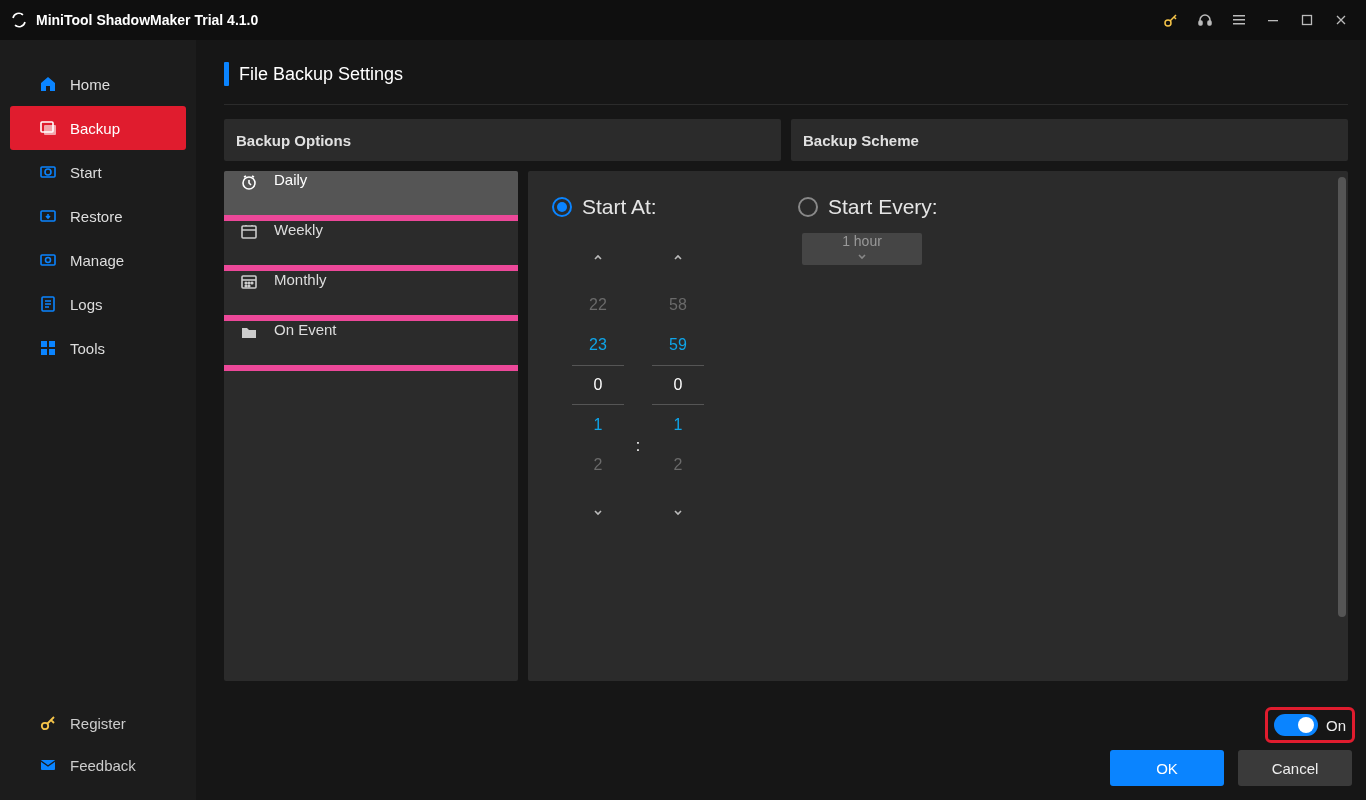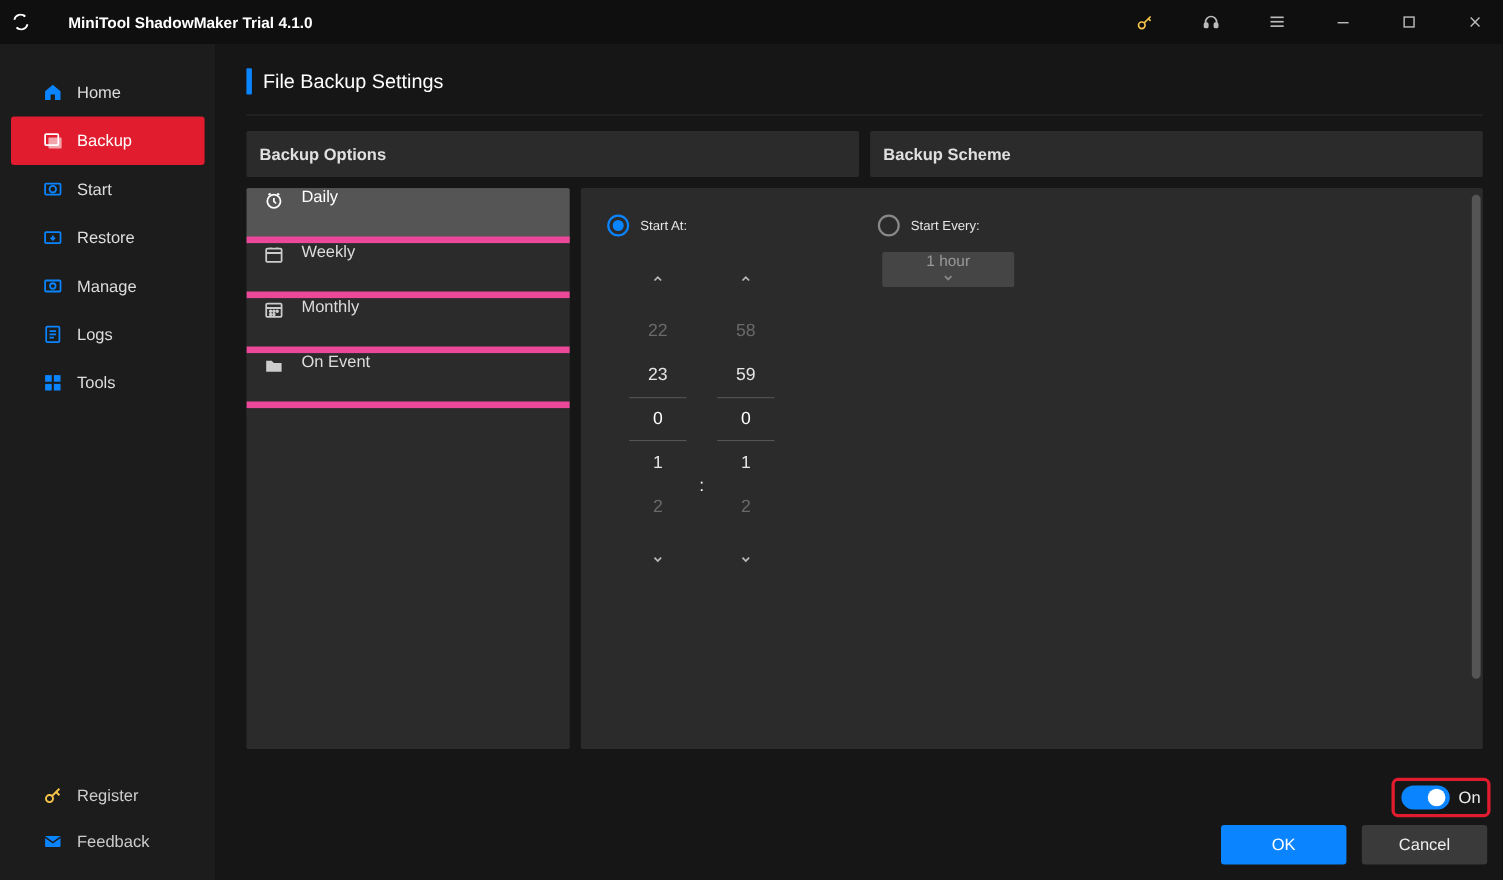--- a/index.html
+++ b/index.html
@@ -1,20 +1,20 @@
 <!DOCTYPE html>
 <html><head>
 <meta charset="utf-8">
 <style>
   * { box-sizing: border-box; margin: 0; padding: 0; font-family: "Segoe UI", Arial, sans-serif; }
   html, body { width: 1366px; height: 800px; background: #0f0f0f; color: #ddd; overflow: hidden; }
   .app { width: 1366px; height: 800px; background: #0f0f0f; display: flex; flex-direction: column; }
 
   
-  .titlebar { height: 40px; display: flex; align-items: center; padding: 0 8px 0 10px; gap: 26px; }
+  .titlebar { height: 40px; display: flex; align-items: center; padding: 0 8px 0 10px; }
   .titlebar .logo { width: 18px; height: 18px; display:inline-flex; align-items:center; justify-content:center;}
   .titlebar .title { margin-left: 8px; font-size: 14px; font-weight: 600; color: #fff; }
   .titlebar .spacer { flex: 1; }
   .titlebar .tb-icon { width: 34px; height: 30px; display:inline-flex; align-items:center; justify-content:center; color:#bbb; }
   .titlebar .tb-icon.key { color:#f5c449; }
   .titlebar .tb-icon svg { display:block; }
 
   
   .body { flex:1; display:flex; }
 
@@ -52,34 +52,34 @@
 
   .freq-item { display:flex; height:50px; padding-left:14px; color:#ddd; font-size:15px; cursor:pointer; border-bottom:6px solid #ec4899;}
   .freq-item .f-icon { width:22px; height:22px; display:inline-flex; align-items:center; justify-content:center; margin-right:14px; color:#ccc;}
   .freq-item.active { background:#555; color:#fff; }
   .freq-item.active .f-icon { color:#fff; }
 
   
   .rp-inner { padding: 24px 24px; }
   .radio-row { display:flex; align-items:flex-start; gap:40px; }
   .radio-group { display:flex; flex-direction:column; }
-  .radio-head { display:flex; align-items:center; font-size:12px; color:#e5e5e5; margin-bottom:14px;}
+  .radio-head { display:flex; align-items:center; font-size:21px; color:#e5e5e5; margin-bottom:14px;}
   .radio-btn { width:20px; height:20px; border:2px solid #888; border-radius:50%; margin-right:10px; position:relative; cursor:pointer; flex-shrink:0;}
   .radio-btn.selected { border-color:#0a84ff; }
   .radio-btn.selected::after { content:""; width:10px; height:10px; background:#0a84ff; border-radius:50%; position:absolute; left:3px; top:3px; }
 
   .dropdown { width:120px; height:32px; background:#454545; display:flex; align-items:center; padding:0 10px; color:#999; font-size:14px; justify-content:space-between; border-radius:2px; cursor:pointer; margin-left:4px;flex-direction:column;}
   .dropdown .chev { color:#888; }
 
   .time-picker { display:inline-flex; gap:0; margin-top:10px; margin-left:20px;}
   .time-col { width:52px; display:flex; flex-direction:column; align-items:center; }
   .time-sep { width:28px; display:flex; align-items:center; justify-content:center; }
   .time-sep .cells { display:flex; flex-direction:column;}
   .time-arrow { height:28px; display:flex; align-items:center; justify-content:center; color:#bbb; cursor:pointer;}
-  .time-cell { height:40px; width:52px; display:flex; align-items:center; justify-content:center; font-size:16px; color:#e5e5e5;}
+  .time-cell { height:40px; width:52px; display:flex; align-items:center; justify-content:center; font-size:16px; color:#0ea5e9;}
   .time-cell.dim { color:#6a6a6a; }
   .time-cell.sel { color:#fff; font-weight:500; border-top:1px solid #555; border-bottom:1px solid #555; }
   .sep-cell { height:40px; display:flex; align-items:center; justify-content:center;}
   .sep-colon { color:#fff; }
 
   
   .rp-scroll { position:absolute; right:2px; top:6px; width:8px; height:440px; background:#555; border-radius:4px;}
   .toggle-wrap { display:flex; align-items:center; gap:8px; padding:4px 6px; outline:3px solid #e01c2e; border-radius:3px;}
   .toggle { width:44px; height:22px; background:#0a84ff; border-radius:11px; position:relative; cursor:pointer;}
   .toggle .knob { width:16px; height:16px; background:#fff; border-radius:50%; position:absolute; top:3px; right:4px;}

